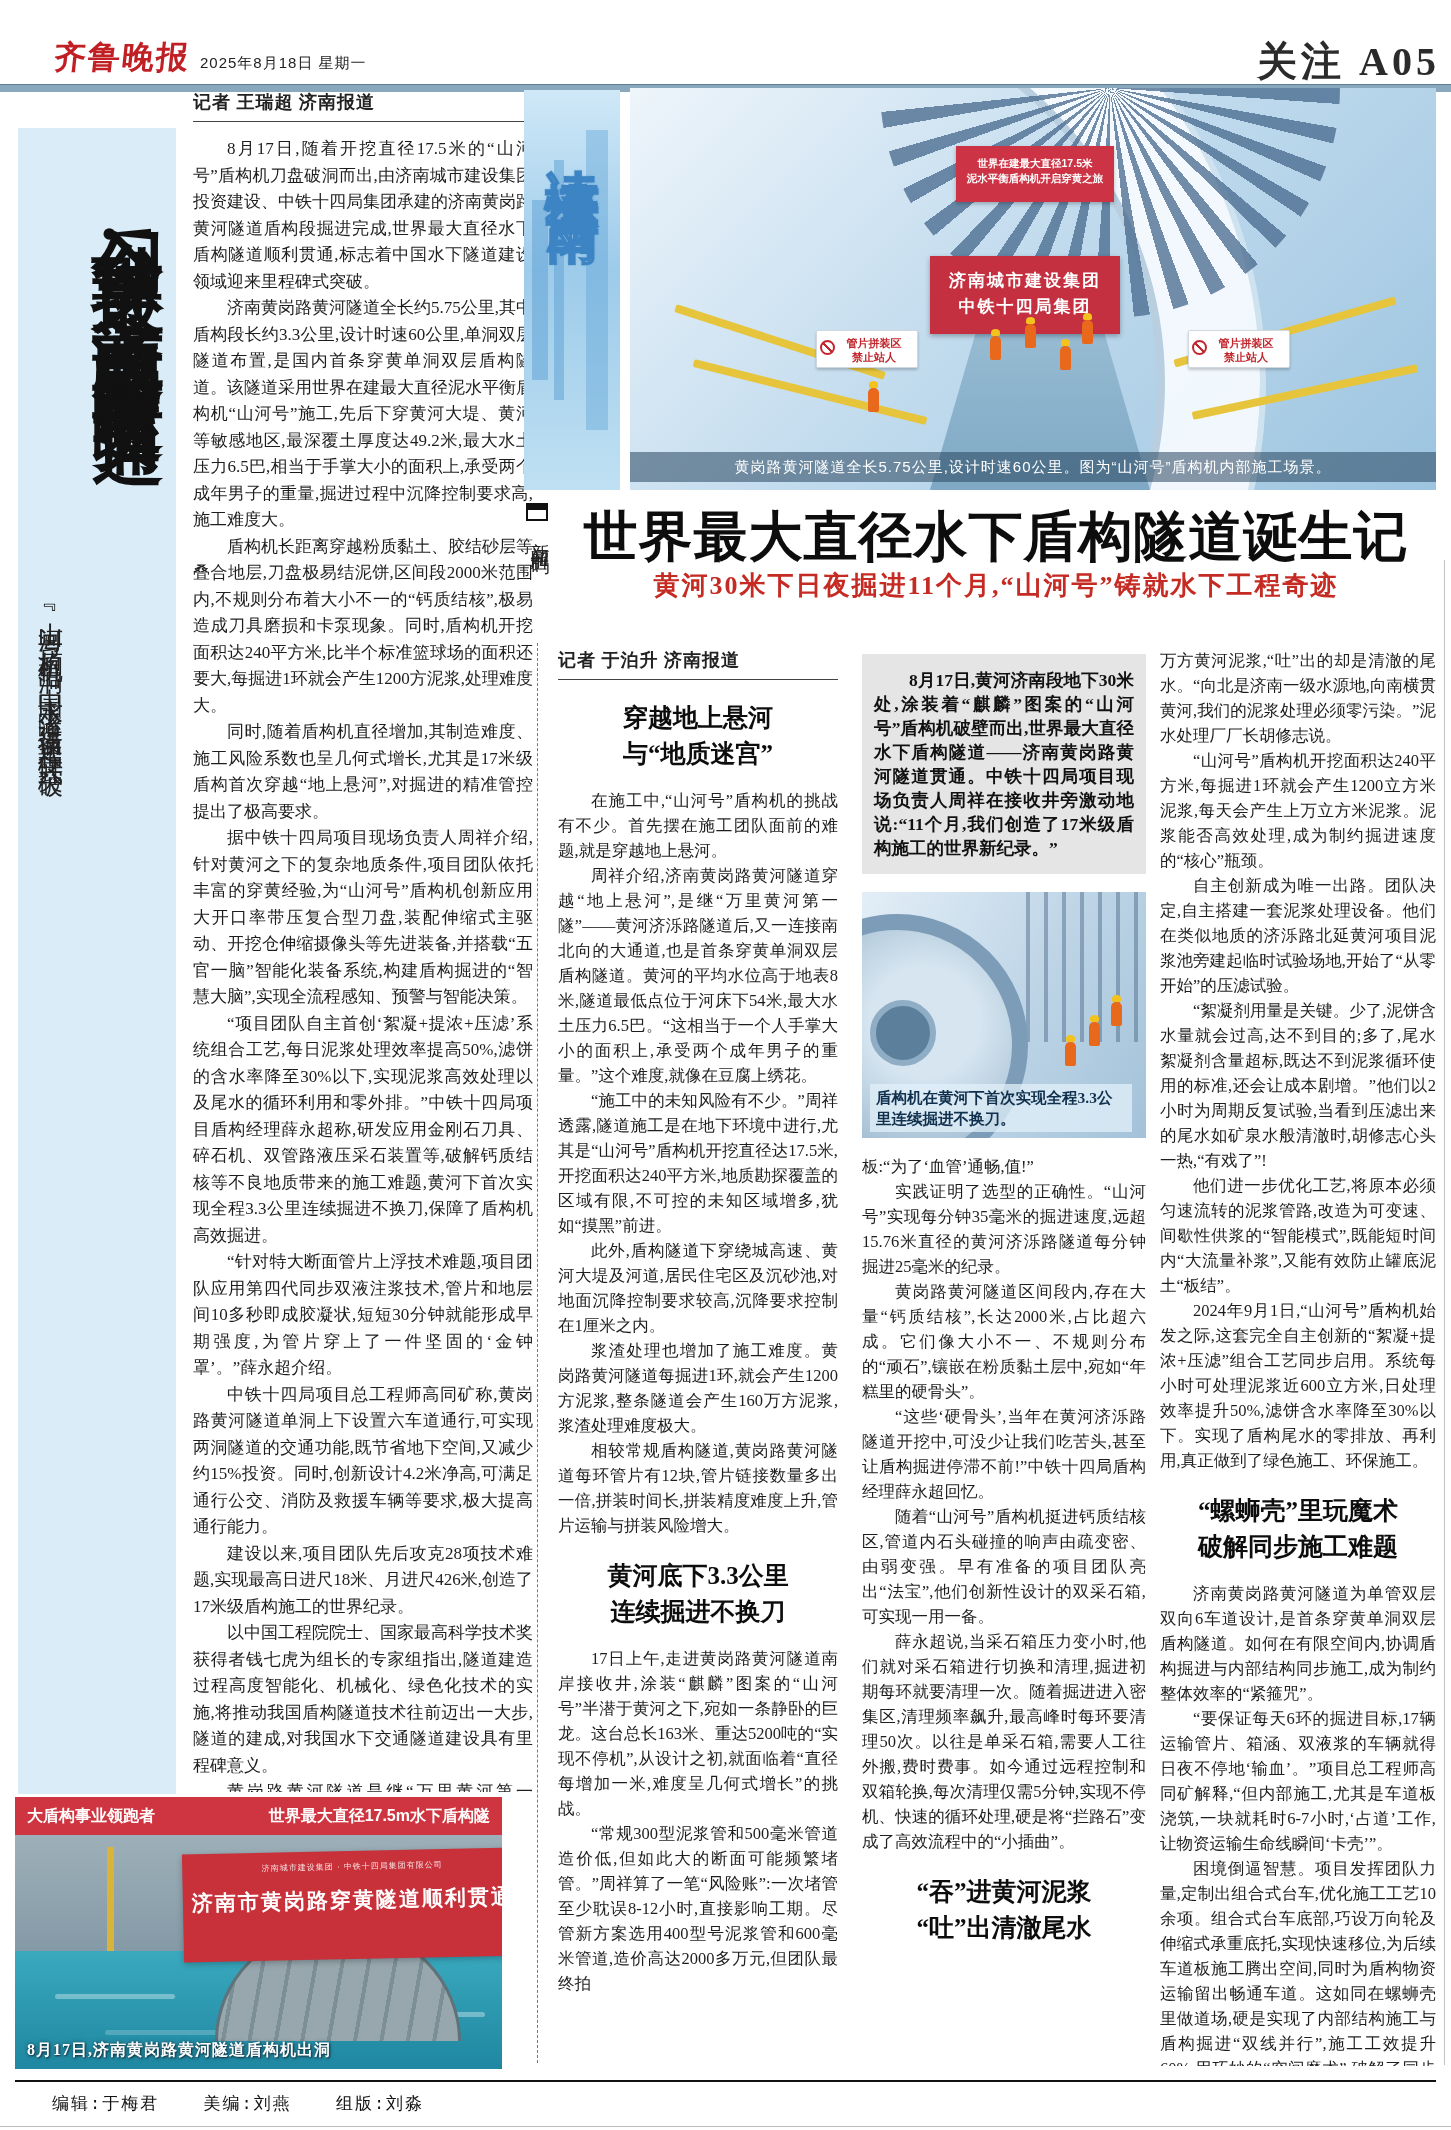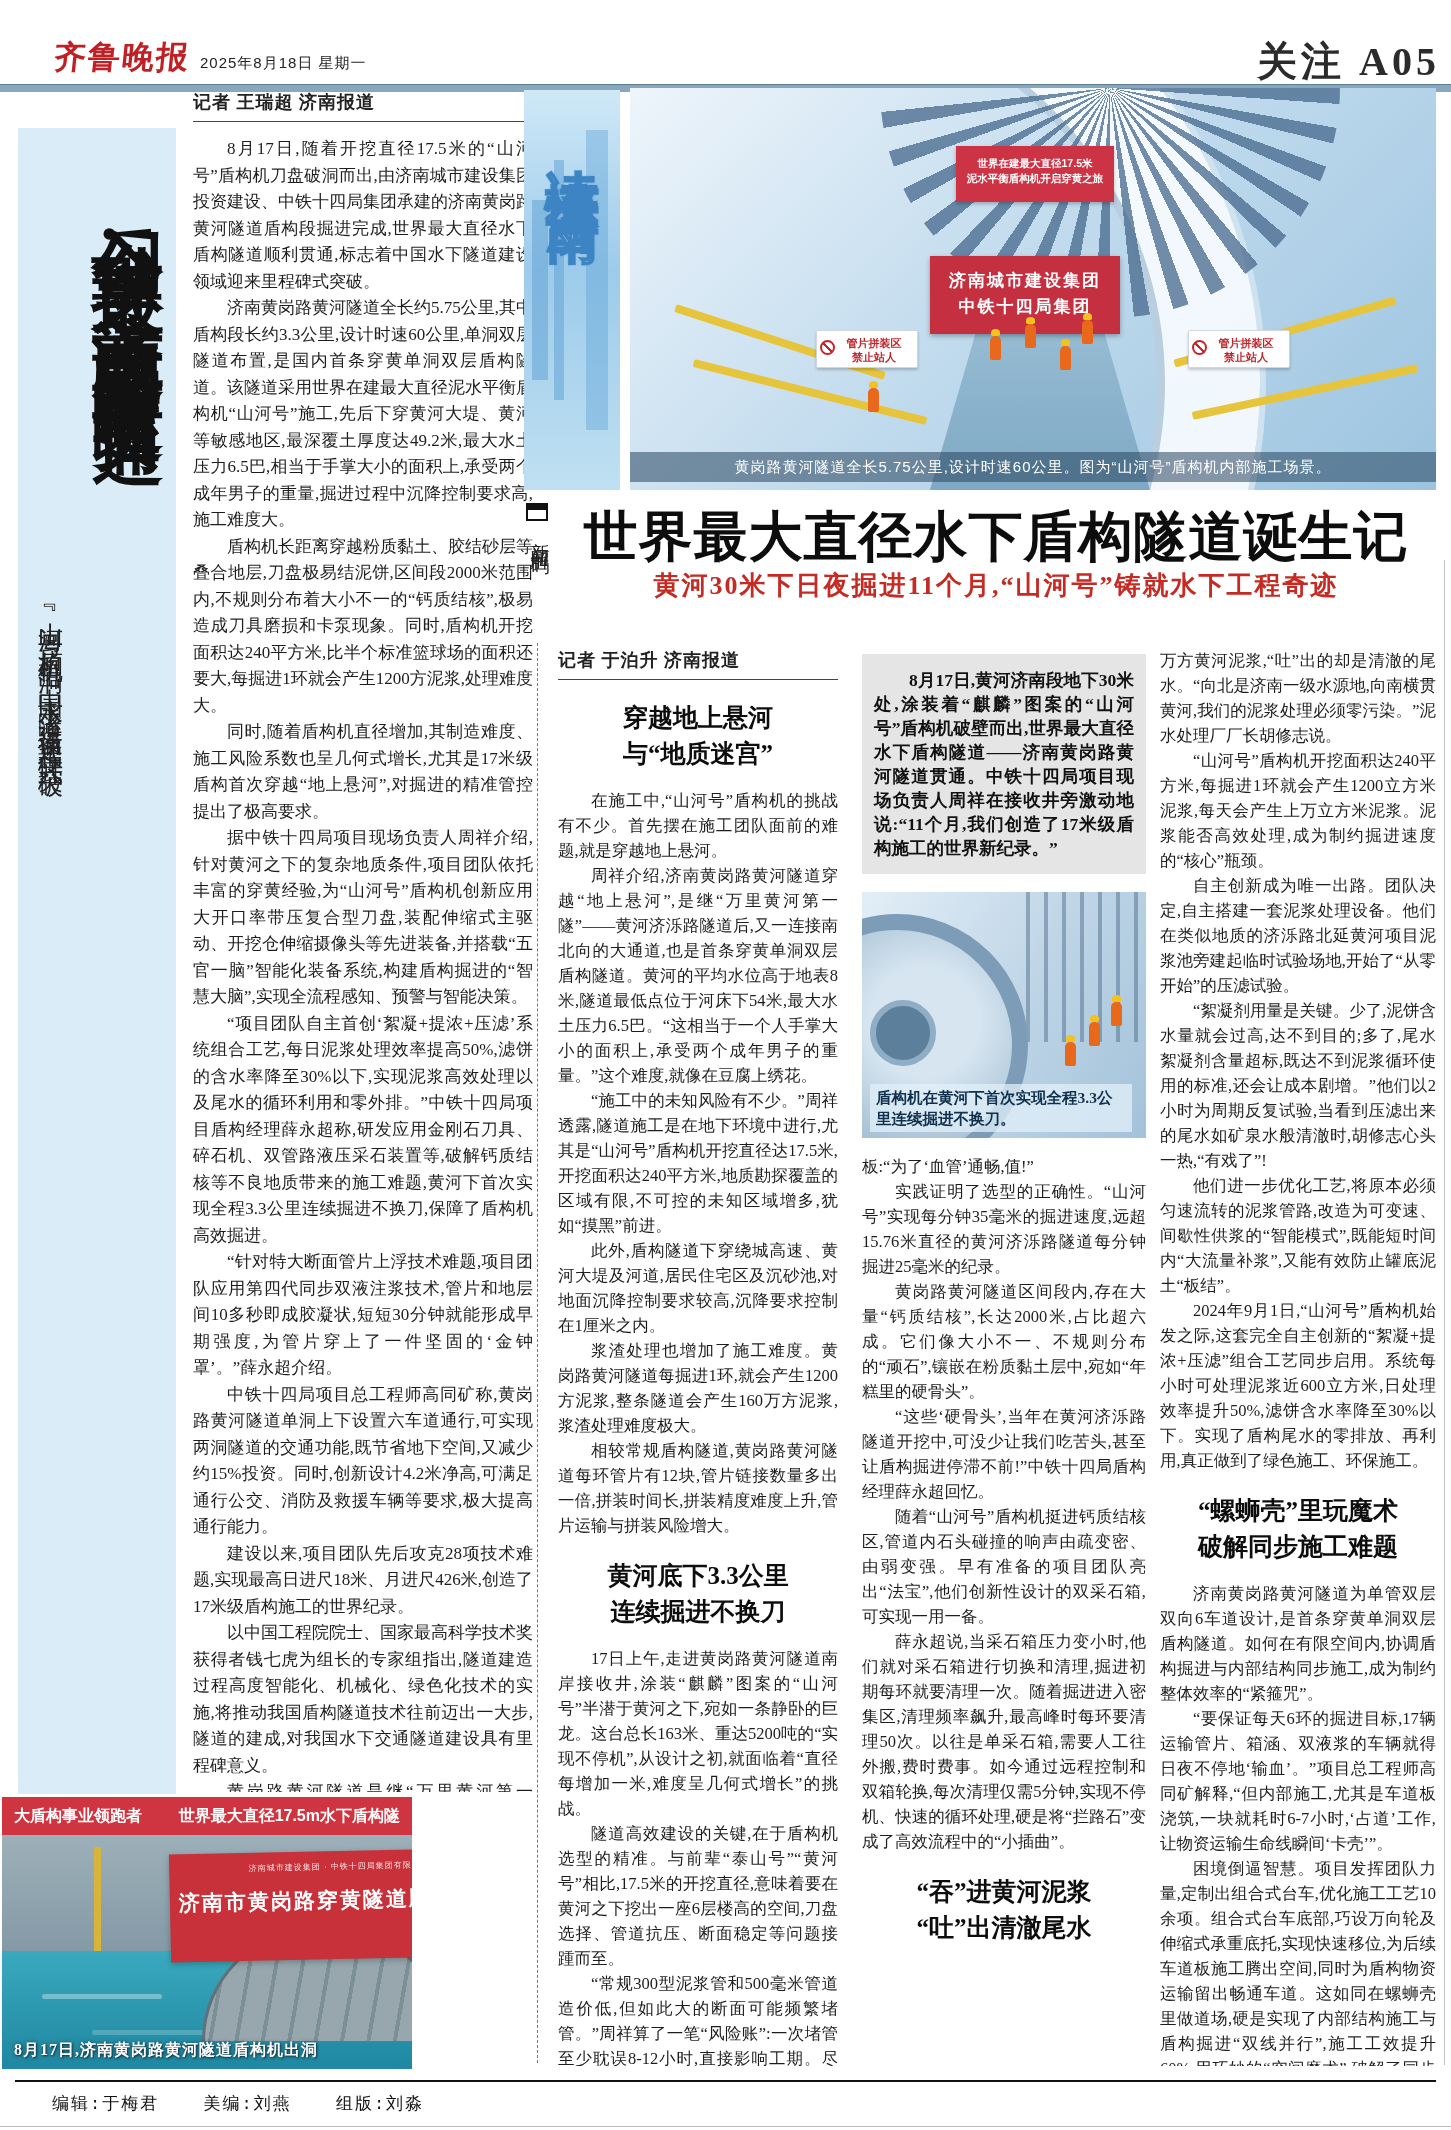--- a/index.html
+++ b/index.html
@@ -19,21 +19,21 @@
            font-size:72px;font-weight:900;color:#111;letter-spacing:10px;line-height:84px;}
   .v-subtitle{position:absolute;left:10px;top:468px;height:1150px;writing-mode:vertical-rl;
               font-size:25px;color:#222;letter-spacing:6px;line-height:44px;}
   .left-article{position:absolute;left:193px;top:90px;width:340px;height:1702px;overflow:hidden;}
   .byline{font-size:18px;font-weight:bold;letter-spacing:1px;border-bottom:1px solid #444;
           padding-bottom:7px;margin-bottom:14px;}
   .left-article p, .mcol p{font-size:16.5px;line-height:25px;text-align:justify;margin:0;
           text-indent:2em;color:#1d1d1d;}
   .left-article p{font-size:17px;line-height:26.5px;}
   
-  .photo-bottom{position:absolute;left:2px;top:1797px;width:410px;height:272px;overflow:hidden;
+  .photo-bottom{position:absolute;left:15px;top:1797px;width:487px;height:272px;overflow:hidden;
                 background:linear-gradient(180deg,#aebec6 0%,#8ea4ae 45%,#6f8f9c 60%);}
   .pb-banner-top{position:absolute;left:0;top:0;width:100%;height:38px;background:#cf3540;
                  display:flex;justify-content:space-between;align-items:center;padding:0 12px;box-sizing:border-box;
                  color:#fff;font-weight:bold;font-size:16px;font-family:"Liberation Sans",sans-serif;}
   .pb-banner-center{position:absolute;left:168px;top:54px;width:340px;height:108px;background:#c8303a;
                     transform:rotate(-1.2deg);color:#fff;text-align:center;padding-top:10px;box-sizing:border-box;
                     box-shadow:0 2px 6px rgba(0,0,0,.25);}
   .pb-logos{font-size:8px;opacity:.85;letter-spacing:1px;font-family:"Liberation Sans",sans-serif;}
   .pb-main{font-size:21px;font-weight:900;letter-spacing:2px;margin-top:14px;}
   .pb-wall{position:absolute;left:0;top:38px;width:100%;height:120px;
@@ -226,21 +226,20 @@
     <p>周祥介绍,济南黄岗路黄河隧道穿越“地上悬河”,是继“万里黄河第一隧”——黄河济泺路隧道后,又一连接南北向的大通道,也是首条穿黄单洞双层盾构隧道。黄河的平均水位高于地表8米,隧道最低点位于河床下54米,最大水土压力6.5巴。“这相当于一个人手掌大小的面积上,承受两个成年男子的重量。”这个难度,就像在豆腐上绣花。</p>
     <p>“施工中的未知风险有不少。”周祥透露,隧道施工是在地下环境中进行,尤其是“山河号”盾构机开挖直径达17.5米,开挖面积达240平方米,地质勘探覆盖的区域有限,不可控的未知区域增多,犹如“摸黑”前进。</p>
     <p>此外,盾构隧道下穿绕城高速、黄河大堤及河道,居民住宅区及沉砂池,对地面沉降控制要求较高,沉降要求控制在1厘米之内。</p>
     <p>浆渣处理也增加了施工难度。黄岗路黄河隧道每掘进1环,就会产生1200方泥浆,整条隧道会产生160万方泥浆,浆渣处理难度极大。</p>
     <p>相较常规盾构隧道,黄岗路黄河隧道每环管片有12块,管片链接数量多出一倍,拼装时间长,拼装精度难度上升,管片运输与拼装风险增大。</p>
     <div class="subhead">
       <div>黄河底下3.3公里</div>
       <div>连续掘进不换刀</div>
     </div>
     <p>17日上午,走进黄岗路黄河隧道南岸接收井,涂装“麒麟”图案的“山河号”半潜于黄河之下,宛如一条静卧的巨龙。这台总长163米、重达5200吨的“实现不停机”,从设计之初,就面临着“直径每增加一米,难度呈几何式增长”的挑战。</p>
-    <p>隧道高效建设的关键,在于盾构机选型的精准。与前辈“泰山号”“黄河号”相比,17.5米的开挖直径,意味着要在黄河之下挖出一座6层楼高的空间,刀盘选择、管道抗压、断面稳定等问题接踵而至。</p>
     <p>“常规300型泥浆管和500毫米管道造价低,但如此大的断面可能频繁堵管。”周祥算了一笔“风险账”:一次堵管至少耽误8-12小时,直接影响工期。尽管新方案选用400型号泥浆管和600毫米管道,造价高达2000多万元,但团队最终拍</p>
   </div>
 
   <div class="mcol" id="mcol2">
     <div class="lede-box">
       <p>8月17日,黄河济南段地下30米处,涂装着“麒麟”图案的“山河号”盾构机破壁而出,世界最大直径水下盾构隧道——济南黄岗路黄河隧道贯通。中铁十四局项目现场负责人周祥在接收井旁激动地说:“11个月,我们创造了17米级盾构施工的世界新纪录。”</p>
     </div>
     <div class="inset-photo">
       <div class="ip-scaffold"></div>
       <div class="ip-disc"></div>

